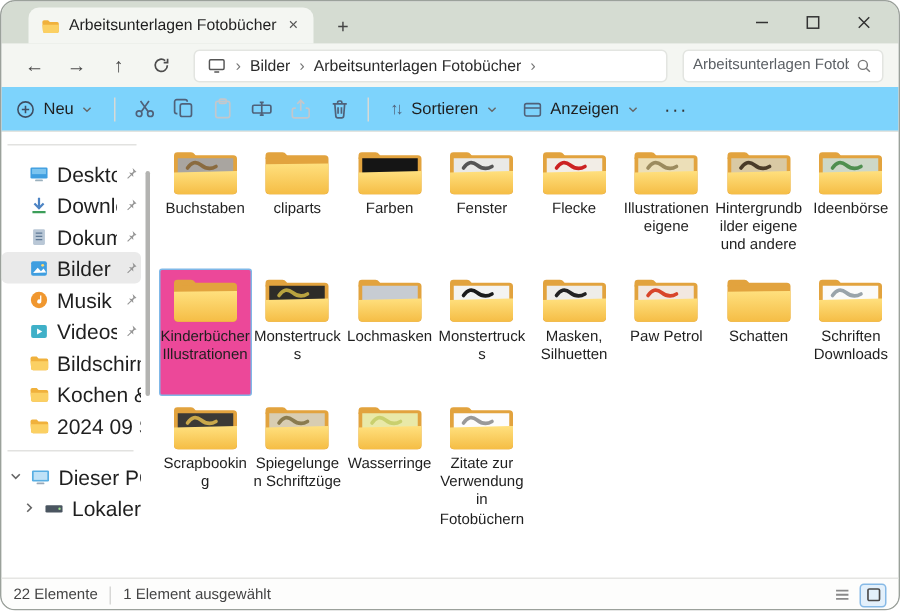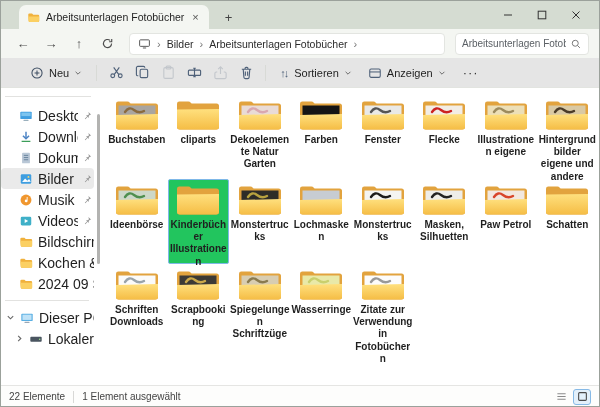--- a/index.html
+++ b/index.html
@@ -1,17 +1,17 @@
 <!DOCTYPE html>
 <html><head>
 <meta charset="utf-8">
 <style>
   * { margin:0; padding:0; box-sizing:border-box; }
   html,body { background:#fff; font-family:"Liberation Sans","DejaVu Sans",sans-serif; }
-  .window { width:600px; height:407px; border:1px solid #9ba19b; border-radius:0; overflow:hidden;
+  .window { width:600px; height:407px; border:1px solid #9ba19b; border-radius:10px; overflow:hidden;
             background:#fff; position:relative; }
 
   
   .titlebar { height:28px; background:#d5dcd2; display:flex; align-items:flex-end; position:relative; }
   .tab { height:24px; margin-left:18px; background:#f4f6f2; border-radius:7px 7px 0 0;
          display:flex; align-items:center; padding:0 8px; gap:6px; }
   .tablabel { font-size:10.5px; color:#1f1f1f; white-space:nowrap; }
   .tabclose { font-size:11px; color:#555; padding:0 2px; cursor:default; line-height:1; }
   .newtab { font-size:13px; color:#444; margin-left:10px; margin-bottom:4px; padding:0 6px; }
   .wincontrols { position:absolute; right:6px; top:0; height:28px; display:flex; align-items:center; }
@@ -24,22 +24,22 @@
   .crumbbar { flex:1; height:22px; background:#fff; border:1px solid #e3e5e1; border-radius:4px;
               display:flex; align-items:center; padding:0 8px; gap:6px; margin:0 6px; overflow:hidden; }
   .crumb { font-size:10.5px; color:#2b2b2b; white-space:nowrap; }
   .crumbsep { font-size:11px; color:#777; }
   .searchbar { width:134px; height:22px; background:#fff; border:1px solid #e3e5e1; border-radius:4px;
                display:flex; align-items:center; padding:0 6px; gap:4px; }
   .searchbar input { border:none; outline:none; width:100%; font-size:10px; color:#5a5f64;
                      font-family:inherit; background:transparent; }
 
   
-  .toolbar { height:30px; background:#e5e5e5; border-bottom:1px solid #e2e4e0;
-             display:flex; align-items:center; padding:0 22px; gap:2px; }
+  .toolbar { height:30px; background:#7dd3fc; border-bottom:1px solid #e2e4e0;
+             display:flex; align-items:center; padding:0 2px; gap:2px; }
   .tbtn { display:flex; align-items:center; gap:5px; padding:0 7px; height:24px; border-radius:4px;
           font-size:11px; color:#1f1f1f; }
   .ticon { width:24px; height:24px; display:flex; align-items:center; justify-content:center; }
   .tdiv { width:1px; height:16px; background:#d8dad6; margin:0 5px; }
   .sorticon { font-size:11px; color:#4f6179; letter-spacing:-2px; margin-right:2px; }
   .spacer { flex:1; }
   .more { font-size:13px; color:#333; letter-spacing:1px; padding:0 8px; }
 
   
   .bodyrow { display:flex; height:297px; background:#fff; }
@@ -55,22 +55,22 @@
   .slabel { font-size:14px; color:#1f1f1f; white-space:nowrap; overflow:hidden; flex:1; }
   .pin { width:9px; flex:none; margin-right:2px; display:flex; align-items:center; }
   .side-div { border-top:1px solid #e2e2e0; margin:6px 12px 6px 4px; }
   .side-scroll { position:absolute; right:1px; top:26px; width:3px; height:150px;
                  background:#b3b3b1; border-radius:2px; }
 
   
   .content { flex:1; padding:6px 2px 0 5px; overflow:hidden; }
   .grid { display:grid; grid-template-columns:repeat(8,61.5px); grid-auto-rows:85px; }
   .tile { width:61.5px; display:flex; flex-direction:column; align-items:center;
-          border:1px solid transparent; border-radius:2px; padding-top:2px;font-weight:bold; }
-  .tile.selected { background:#22c55e; border-color:#7fb8e8; }
+          border:1px solid transparent; border-radius:2px; padding-top:2px; }
+  .tile.selected { background:#ec4899; border-color:#7fb8e8; }
   .fsvg { width:48px; height:36px; display:block; }
   .fname { font-size:10px; line-height:1.22; color:#1f1f1f; text-align:center; width:60px;
            overflow-wrap:anywhere; margin-top:1px; }
 
   
   .statusbar { height:22px; border-top:1px solid #e5e5e3; background:#fdfdfc;
                display:flex; align-items:center; padding:0 8px; font-size:10px; color:#444; }
   .statsep { width:1px; height:12px; background:#d8d8d6; margin:0 8px; }
   .statusbar .spacer { flex:1; }
   .viewbtn { width:18px; height:16px; display:flex; align-items:center; justify-content:center;
@@ -403,32 +403,20 @@
                 <path d="M3 12.5 45 12v17.5a3 3 0 0 1-3 3H6a3 3 0 0 1-3-3z" fill="url(#fg)"></path>
               </svg>
             </span>
             <div class="fname">cliparts</div>
           </div>
           <div class="tile">
             <span>
               <svg class="fsvg" viewBox="0 0 48 36">
                 <rect x="3" y="6.5" width="42" height="26" rx="2.5" fill="#e2a33e"></rect>
                 <path d="M3 9V6.8A2.3 2.3 0 0 1 5.3 4.5h9a3 3 0 0 1 2.5 1.3l1.6 2.2z" fill="#e2a33e"></path>
-                <rect x="5.5" y="8.5" width="37" height="13" fill="#e9dbd6"></rect>
-                <path d="M12 15q4-6 9-2t10 1" stroke="#d9a8b0" stroke-width="2.4" fill="none" stroke-linecap="round"></path>
-                <path d="M3 18 45 17v12.5a3 3 0 0 1-3 3H6a3 3 0 0 1-3-3z" fill="url(#fg)"></path>
-              </svg>
-            </span>
-            <div class="fname">Dekoelemente Natur Garten</div>
-          </div>
-          <div class="tile">
-            <span>
-              <svg class="fsvg" viewBox="0 0 48 36">
-                <rect x="3" y="6.5" width="42" height="26" rx="2.5" fill="#e2a33e"></rect>
-                <path d="M3 9V6.8A2.3 2.3 0 0 1 5.3 4.5h9a3 3 0 0 1 2.5 1.3l1.6 2.2z" fill="#e2a33e"></path>
                 <rect x="5.5" y="8.5" width="37" height="13" fill="#151515"></rect>
                 <path d="M3 18 45 17v12.5a3 3 0 0 1-3 3H6a3 3 0 0 1-3-3z" fill="url(#fg)"></path>
               </svg>
             </span>
             <div class="fname">Farben</div>
           </div>
           <div class="tile">
             <span>
               <svg class="fsvg" viewBox="0 0 48 36">
                 <rect x="3" y="6.5" width="42" height="26" rx="2.5" fill="#e2a33e"></rect>

